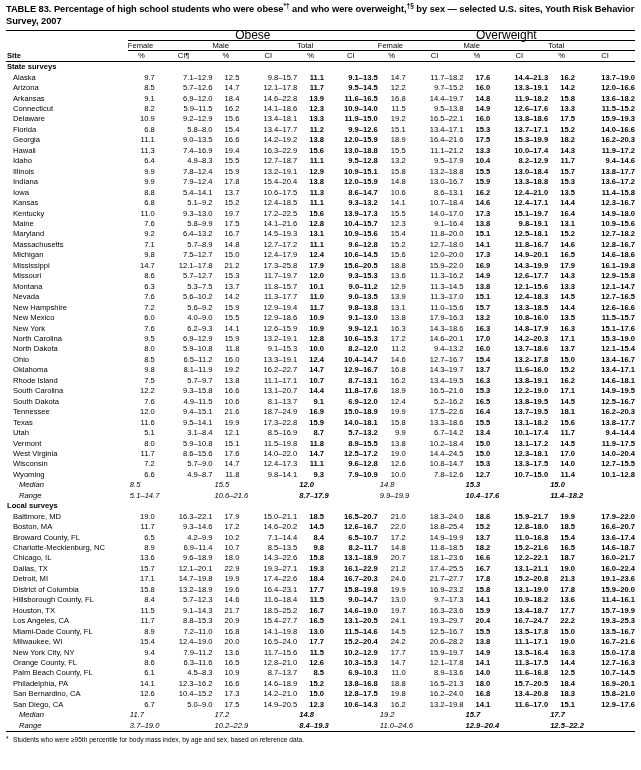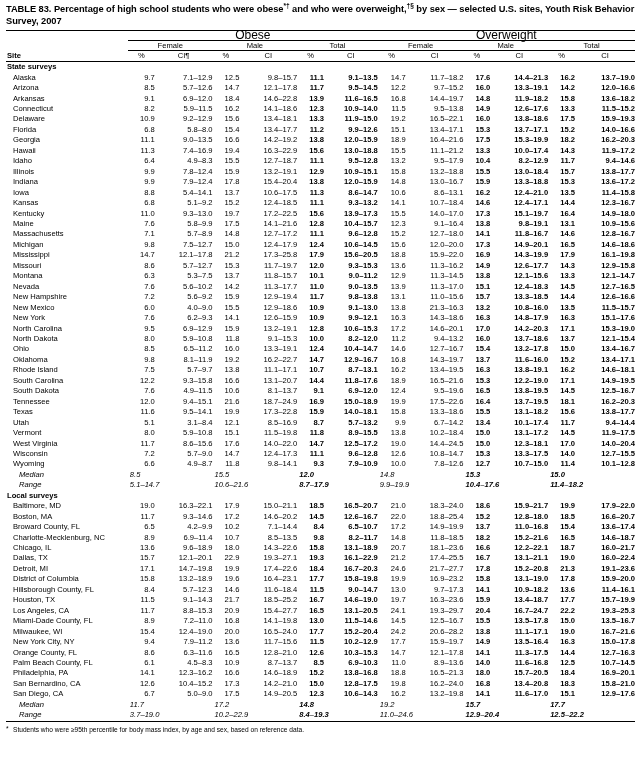--- a/index.html
+++ b/index.html
@@ -53,21 +53,20 @@
     text-align: center;
     font-size: 12px;
     border-bottom: 1px solid #000;
     padding-bottom: 0px;
     line-height: 9px;
   }
   .grp-sub {
     height: 10px;
   }
   .grp-sub .sub-label {
-    text-align: center;
     font-size: 7.6px;
     border-bottom: 1px solid #000;
     line-height: 9px;
   }
   .colhead td {
     text-align: center;
     font-size: 7.6px;
     line-height: 10px;
     padding-bottom: 1px;
   }
@@ -409,20 +408,35 @@
           <td class="pct bold">12.8</td>
           <td class="ci bold">10.4–15.7</td>
           <td class="pct">12.3</td>
           <td class="ci">9.1–16.4</td>
           <td class="pct bold">13.8</td>
           <td class="ci bold">9.8–19.1</td>
           <td class="pct bold">13.1</td>
           <td class="ci bold">10.9–15.6</td>
         </tr>
         <tr class="datarow">
+          <td class="site indent">Maryland</td>
+          <td class="pct">9.2</td>
+          <td class="ci">6.4–13.2</td>
+          <td class="pct">16.7</td>
+          <td class="ci">14.5–19.3</td>
+          <td class="pct bold">13.1</td>
+          <td class="ci bold">10.9–15.6</td>
+          <td class="pct">15.4</td>
+          <td class="ci">11.8–20.0</td>
+          <td class="pct bold">15.1</td>
+          <td class="ci bold">12.5–18.1</td>
+          <td class="pct bold">15.2</td>
+          <td class="ci bold">12.7–18.2</td>
+        </tr>
+        <tr class="datarow">
           <td class="site indent">Massachusetts</td>
           <td class="pct">7.1</td>
           <td class="ci">5.7–8.9</td>
           <td class="pct">14.8</td>
           <td class="ci">12.7–17.2</td>
           <td class="pct bold">11.1</td>
           <td class="ci bold">9.6–12.8</td>
           <td class="pct">15.2</td>
           <td class="ci">12.7–18.0</td>
           <td class="pct bold">14.1</td>
@@ -522,21 +536,21 @@
         </tr>
         <tr class="datarow">
           <td class="site indent">New Mexico</td>
           <td class="pct">6.0</td>
           <td class="ci">4.0–9.0</td>
           <td class="pct">15.5</td>
           <td class="ci">12.9–18.6</td>
           <td class="pct bold">10.9</td>
           <td class="ci bold">9.1–13.0</td>
           <td class="pct">13.8</td>
-          <td class="ci">21.3–16.3</td>
+          <td class="ci">17.9–16.3</td>
           <td class="pct bold">13.2</td>
           <td class="ci bold">10.8–16.0</td>
           <td class="pct bold">13.5</td>
           <td class="ci bold">11.5–15.7</td>
         </tr>
         <tr class="datarow">
           <td class="site indent">New York</td>
           <td class="pct">7.6</td>
           <td class="ci">6.2–9.3</td>
           <td class="pct">14.1</td>
@@ -642,21 +656,21 @@
         </tr>
         <tr class="datarow">
           <td class="site indent">South Dakota</td>
           <td class="pct">7.6</td>
           <td class="ci">4.9–11.5</td>
           <td class="pct">10.6</td>
           <td class="ci">8.1–13.7</td>
           <td class="pct bold">9.1</td>
           <td class="ci bold">6.9–12.0</td>
           <td class="pct">12.4</td>
-          <td class="ci">9.5–19.6</td>
+          <td class="ci">5.2–16.2</td>
           <td class="pct bold">16.5</td>
           <td class="ci bold">13.8–19.5</td>
           <td class="pct bold">14.5</td>
           <td class="ci bold">12.5–16.7</td>
         </tr>
         <tr class="datarow">
           <td class="site indent">Tennessee</td>
           <td class="pct">12.0</td>
           <td class="ci">9.4–15.1</td>
           <td class="pct">21.6</td>

